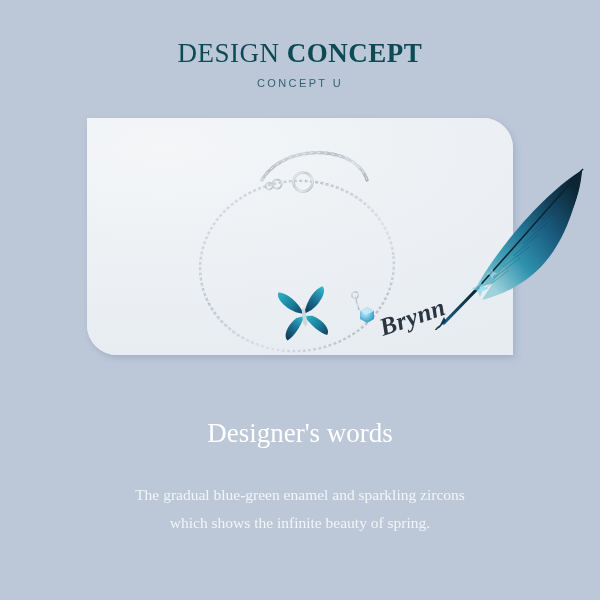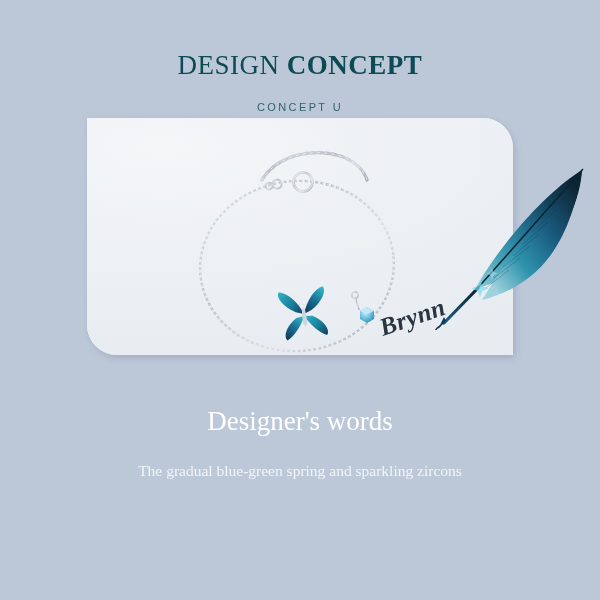--- a/index.html
+++ b/index.html
@@ -16,21 +16,21 @@
   }
 
   
   .header {
     position: absolute;
     top: 0; left: 0;
     width: 600px;
     text-align: center;
   }
   .title {
-    margin: 12px;
+    margin: 0;
     padding-top: 38px;
     font-family: "Liberation Serif", serif;
     font-size: 27px;
     line-height: 30px;
     color: #0e4a55;
     letter-spacing: 0.5px;
     white-space: nowrap;
   }
   .title .t-light { font-weight: 400; }
   .title .t-bold  { font-weight: 700; }
@@ -88,21 +88,21 @@
   
   .words {
     position: absolute;
     left: 0;
     top: 404px;
     width: 600px;
     text-align: center;
     color: #ffffff;
   }
   .words-heading {
-    margin: 0;
+    margin: 12px;
     font-family: "Liberation Serif", serif;
     font-size: 27px;
     line-height: 34px;
     font-weight: 400;
     color: #ffffff;
   }
   .words-body {
     margin: 0;
     padding-top: 19px;
     font-family: "Liberation Serif", serif;
@@ -241,15 +241,16 @@
 
   <g opacity="0.9">
     <path d="M50,120 l2.5,6 l6,2.5 l-6,2.5 l-2.5,6 l-2.5,-6 l-6,-2.5 l6,-2.5 Z" fill="#7fd8ee" opacity="0.75"></path>
     <path d="M62,108 l1.6,4 l4,1.6 l-4,1.6 l-1.6,4 l-1.6,-4 l-4,-1.6 l4,-1.6 Z" fill="#aee6f5" opacity="0.6"></path>
   </g>
 </svg>
 
 <div class="words">
   <h2 class="words-heading">Designer's words</h2>
   <p class="words-body">
-    <span class="line">The gradual blue-green spring and sparkling zircons</span>
+    <span class="line">The gradual blue-green enamel and sparkling zircons</span>
+    <span class="line">which shows the infinite beauty of spring.</span>
   </p>
 </div>
 
 </body></html>

